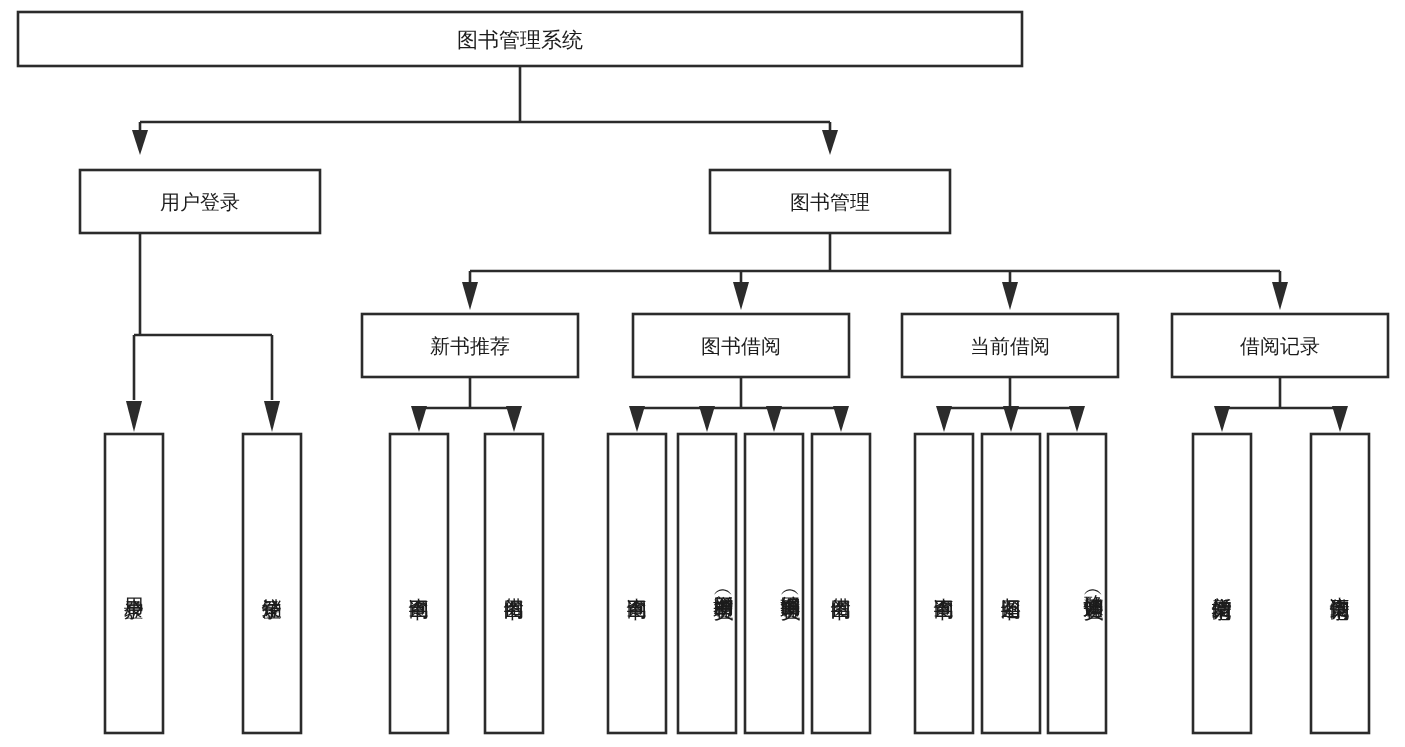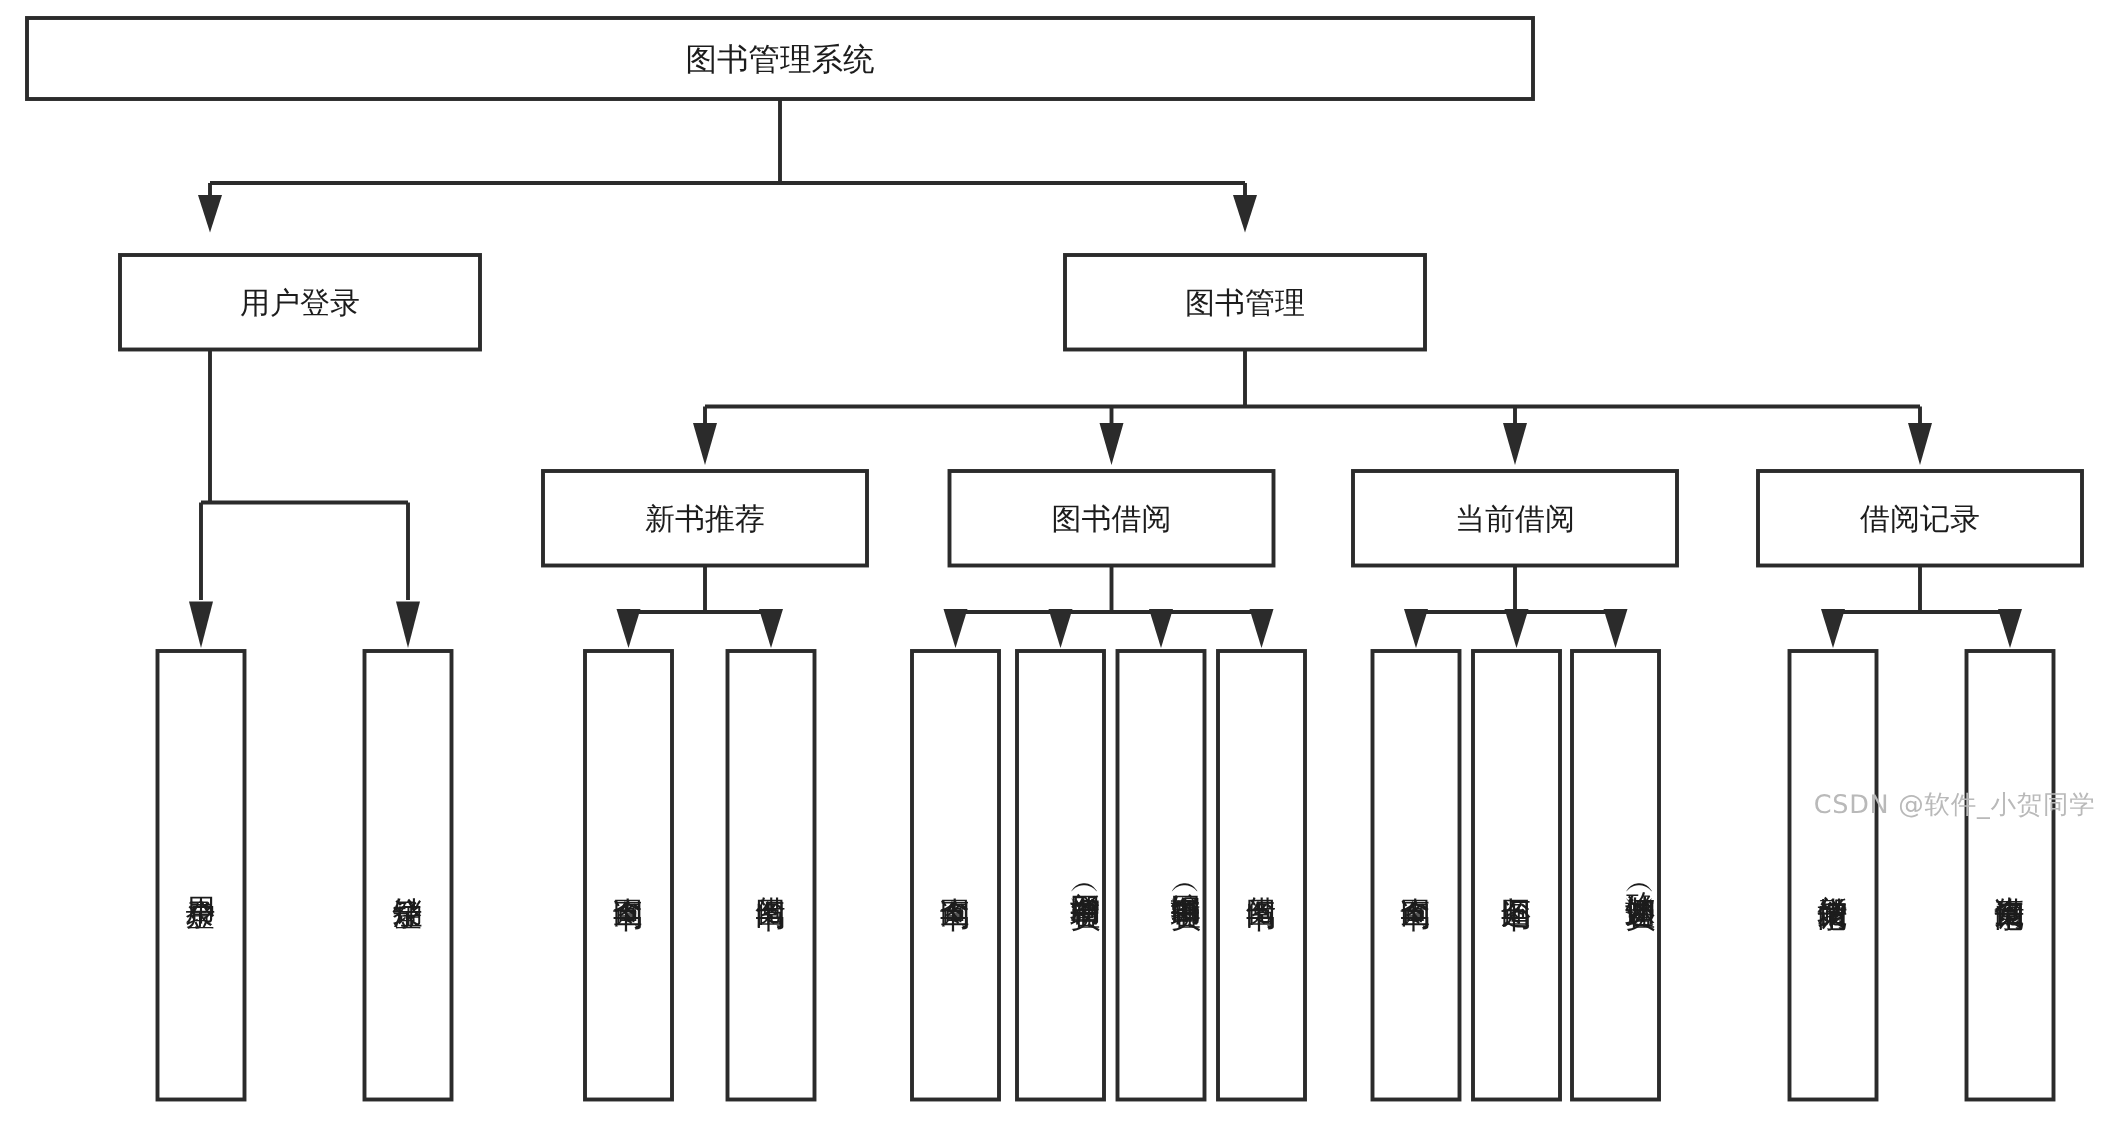--- a/index.html
+++ b/index.html
@@ -217,15 +217,14 @@
   <div class="leaf-label-wrap" style="left:745px; top:434px; width:58px; height:299px; align-items:flex-start;">编辑图书（管理员）</div>
   <div class="leaf-label-wrap" style="left:812px; top:434px; width:58px; height:299px;">借阅图书</div>
 
   <div class="leaf-label-wrap" style="left:915px; top:434px; width:58px; height:299px;">查询图书</div>
   <div class="leaf-label-wrap" style="left:982px; top:434px; width:58px; height:299px;">归还图书</div>
   <div class="leaf-label-wrap" style="left:1048px; top:434px; width:58px; height:299px; align-items:flex-start;">确认归还（管理员）</div>
 
   <div class="leaf-label-wrap" style="left:1193px; top:434px; width:58px; height:299px;">新增借阅记录</div>
   <div class="leaf-label-wrap" style="left:1311px; top:434px; width:58px; height:299px;">查询借阅记录</div>
 
-  <div class="watermark">CSDN @软件_小贺同学</div>
 
 </div>
 
 </body></html>

